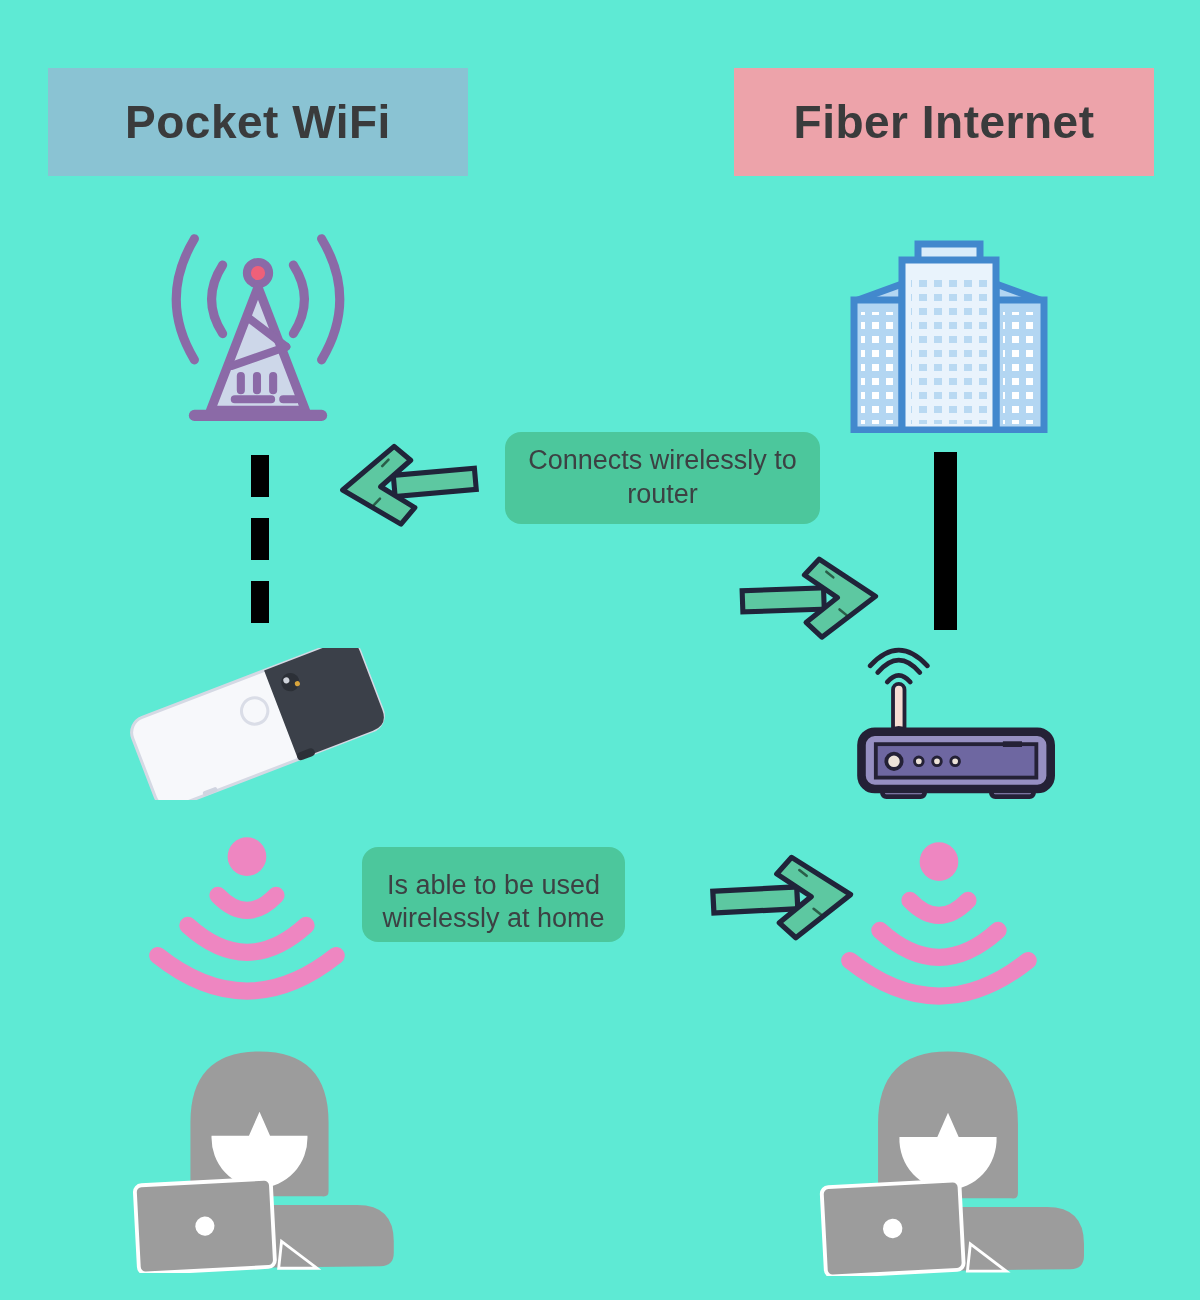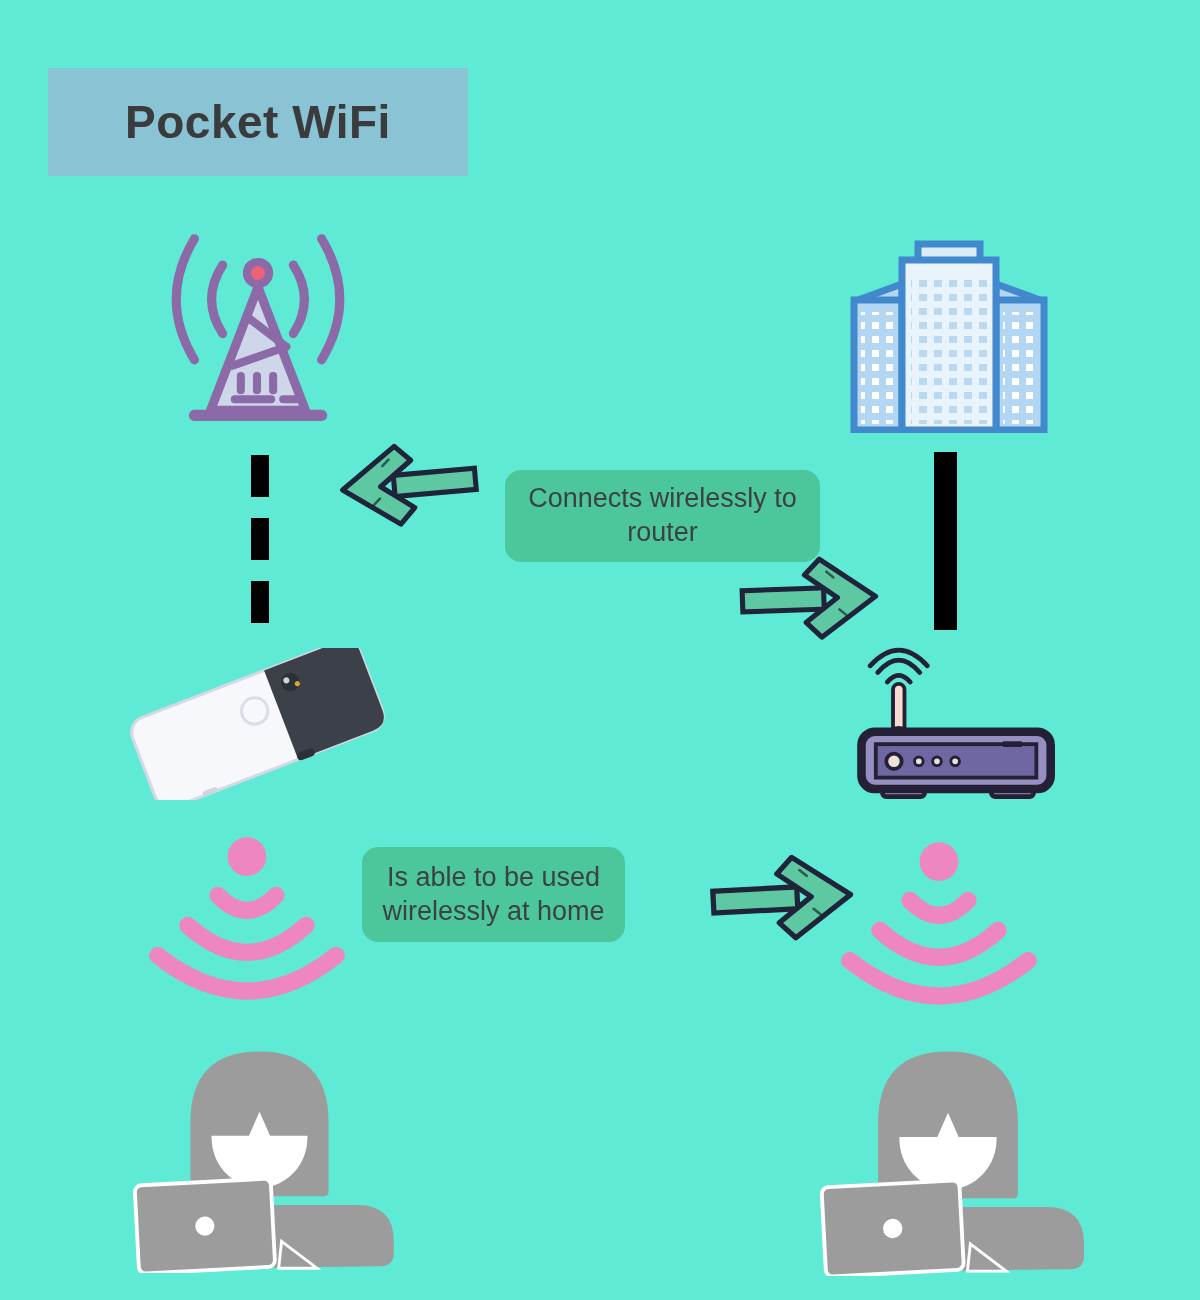--- a/index.html
+++ b/index.html
@@ -12,40 +12,43 @@
     display:flex;align-items:center;justify-content:center;
     font-weight:bold;font-size:46px;color:#3a3b3c;letter-spacing:.5px;
   }
   .header-left{left:48px;top:68px;width:420px;height:108px;background:var(--header-left-bg,#8ac3d3);}
   .header-right{left:734px;top:68px;width:420px;height:108px;background:var(--header-right-bg,#eda3aa);}
   .green-box{
     background:var(--label-bg,#4cc79c);border-radius:16px;
     display:flex;align-items:center;justify-content:center;text-align:center;
     color:#3c4143;font-size:27px;line-height:1.25;padding:6px 18px;box-sizing:border-box;
   }
-  .box1{left:505px;top:432px;width:315px;height:92px;margin-top:38px;}
+  .box1{left:505px;top:432px;width:315px;height:92px;}
   .box2{left:372px;top:550px;width:320px;height:93px;}
-  .box3{left:362px;top:847px;width:263px;height:95px;}
+  .box3{left:362px;top:847px;width:263px;height:95px;align-items:flex-end;}
   .arrow1{left:330px;top:437px;width:152px;height:95px;transform:rotate(-5deg);}
   .arrow2{left:733px;top:551px;width:158px;height:95px;transform:rotate(-2deg);}
   .arrow3{left:700px;top:849px;width:170px;height:98px;transform:rotate(-3deg);}
   .dashed-line{
     left:251px;top:455px;width:18px;height:168px;
     background:repeating-linear-gradient(to bottom,#000 0 42px,transparent 42px 63px);
   }
   .solid-line{left:934px;top:452px;width:23px;height:178px;background:#000;}
   svg{display:block;}
 </style>
 </head>
 <body>
 
 <div class="canvas">
 
   <div class="abs col-header header-left">
     <span>Pocket WiFi</span>
+  </div>
+  <div class="abs col-header header-right">
+    <span>Fiber Internet</span>
   </div>
 
   <div class="abs" style="left:152px;top:212px;">
     <svg width="212" height="218" viewBox="0 0 210 215">
       <g fill="none" stroke="#8b6aa7" stroke-width="9" stroke-linecap="round">
         <path d="M42,26 Q6,86 42,146"></path>
         <path d="M70,52 Q48,86 70,120"></path>
         <path d="M168,26 Q204,86 168,146"></path>
         <path d="M140,52 Q162,86 140,120"></path>
       </g>

